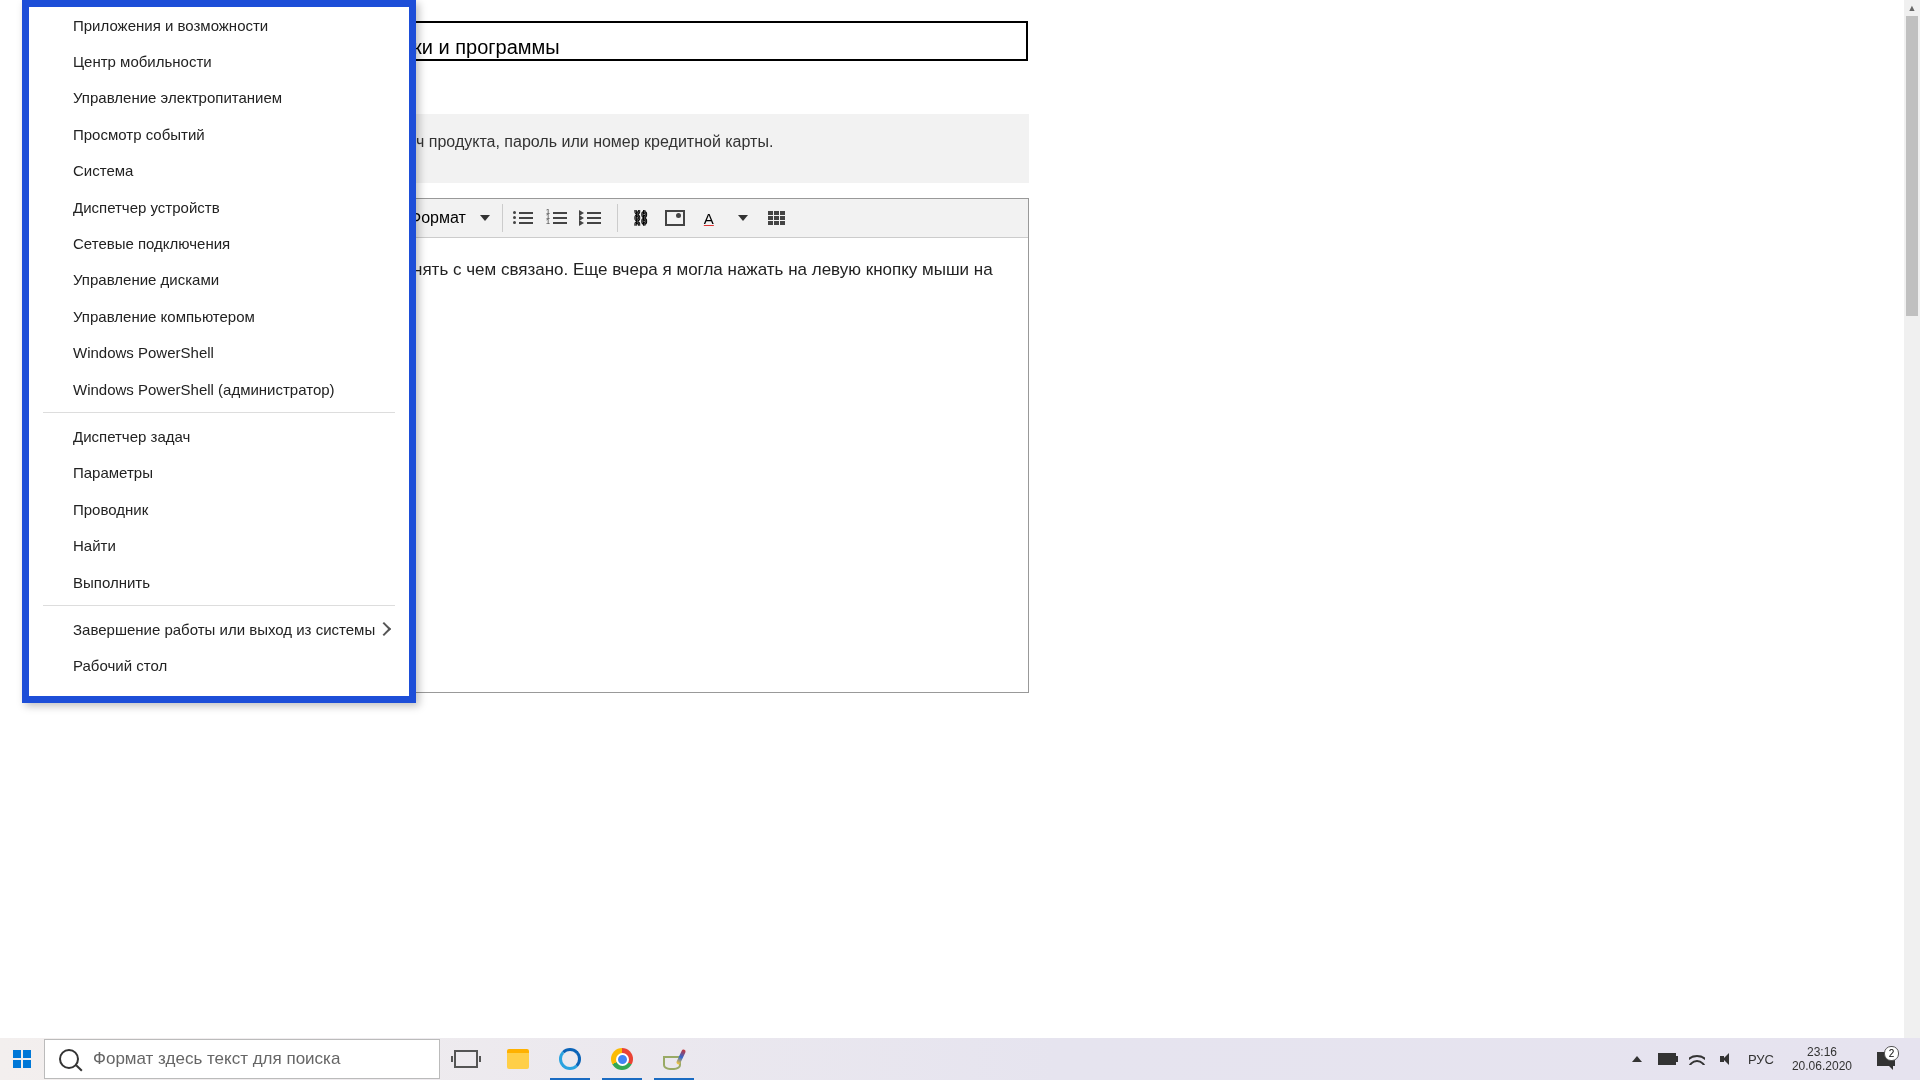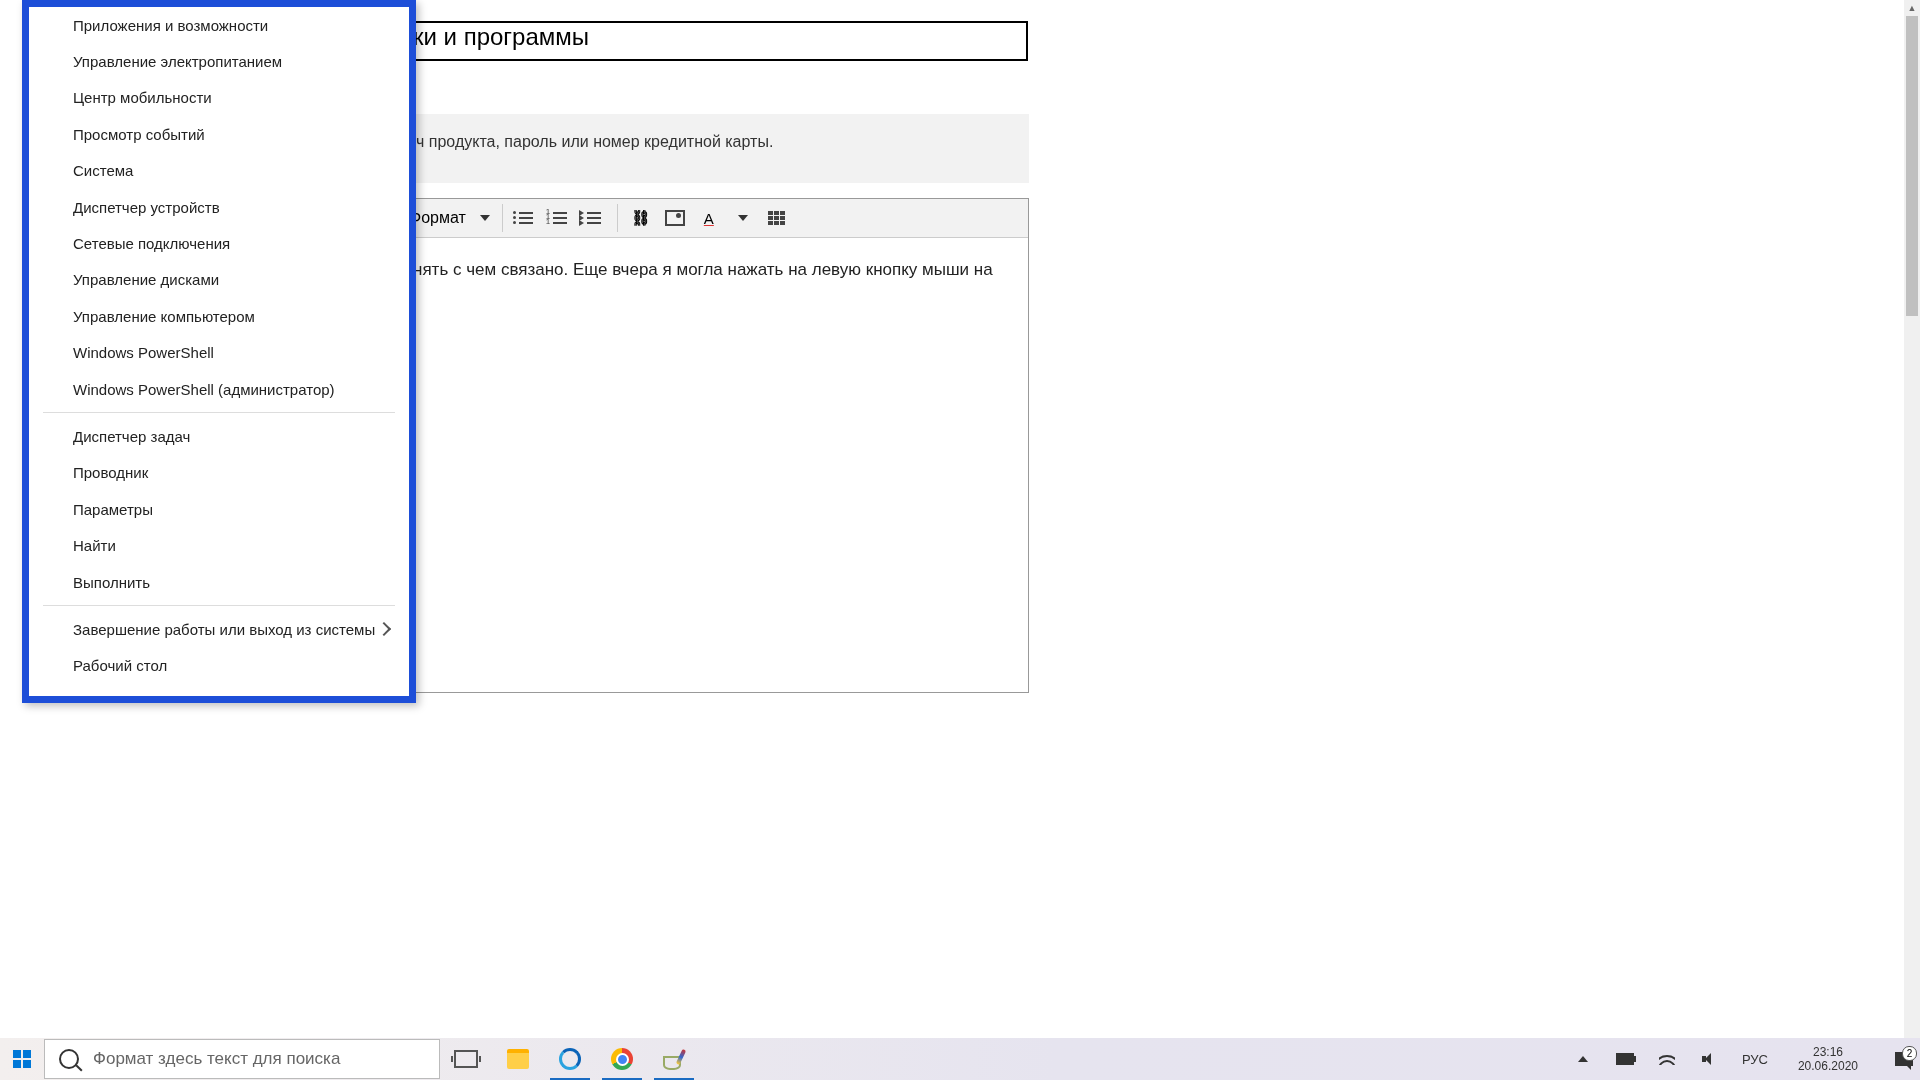--- a/index.html
+++ b/index.html
@@ -21,23 +21,23 @@
   .page-title-box {
     position: absolute;
     left: 56px;
     top: 21px;
     width: 972px;
     height: 40px;
     border: 2px solid #000;
     background: #fff;
     box-sizing: border-box;
     display: flex;
-    align-items: flex-start;
+    align-items: flex-end;
     padding-left: 355px;
-    font-size: 24px;
+    font-size: 20px;
     white-space: nowrap;
     overflow: hidden;
   }
   .info-banner {
     position: absolute;
     left: 56px;
     top: 114px;
     width: 973px;
     height: 69px;
     background: #f2f2f2;
@@ -189,22 +189,22 @@
     position:relative;
   }
   .task-item.active::after {
     content:""; position:absolute; bottom:0; left:6px; right:6px; height:2px; background:#1a6bc2;
   }
 
   .tray {
     margin-left:auto;
     display:flex;
     align-items:center;
-    padding-right:0;
-    gap:24px;
+    padding-right:18px;
+    gap:12px;
     color:#333;
   }
   .tray .clock { text-align:center; font-size:12px; line-height:14px; padding:0 6px; }
   .tray-icon { width:18px; height:18px; display:flex; align-items:center; justify-content:center; font-size:14px; color:#333; }
   .action-center { width:32px; display:flex; align-items:center; justify-content:center; position:relative; }
   .action-center .badge {
      position:absolute; bottom:5px; right:3px;
      background:#fff; color:#000; font-size:10px; border-radius:7px;
      min-width:13px; height:13px; line-height:13px; text-align:center; border:1px solid #555;
   }
@@ -322,26 +322,26 @@
     <div class="sc-btn" style="position:absolute;bottom:0;left:0;right:0">▼</div>
   </div>
 </div>
 
 <div class="ctx-menu">
 
   <div class="ctx-item">
       <span>Приложения и возможности</span>
     </div>
   <div class="ctx-item">
+      <span>Центр мобильности</span>
+    </div>
+  <div class="ctx-item">
       <span>Управление электропитанием</span>
     </div>
   <div class="ctx-item">
-      <span>Центр мобильности</span>
-    </div>
-  <div class="ctx-item">
       <span>Просмотр событий</span>
     </div>
   <div class="ctx-item">
       <span>Система</span>
     </div>
   <div class="ctx-item">
       <span>Диспетчер устройств</span>
     </div>
   <div class="ctx-item">
       <span>Сетевые подключения</span>
@@ -357,24 +357,24 @@
     </div>
   <div class="ctx-item">
       <span>Windows PowerShell (администратор)</span>
     </div>
   <div class="ctx-sep"></div>
 
   <div class="ctx-item">
       <span>Диспетчер задач</span>
     </div>
   <div class="ctx-item">
+      <span>Параметры</span>
+    </div>
+  <div class="ctx-item">
       <span>Проводник</span>
-    </div>
-  <div class="ctx-item">
-      <span>Параметры</span>
     </div>
   <div class="ctx-item">
       <span>Найти</span>
     </div>
   <div class="ctx-item">
       <span>Выполнить</span>
     </div>
   <div class="ctx-sep"></div>
 
   <div class="ctx-item">

